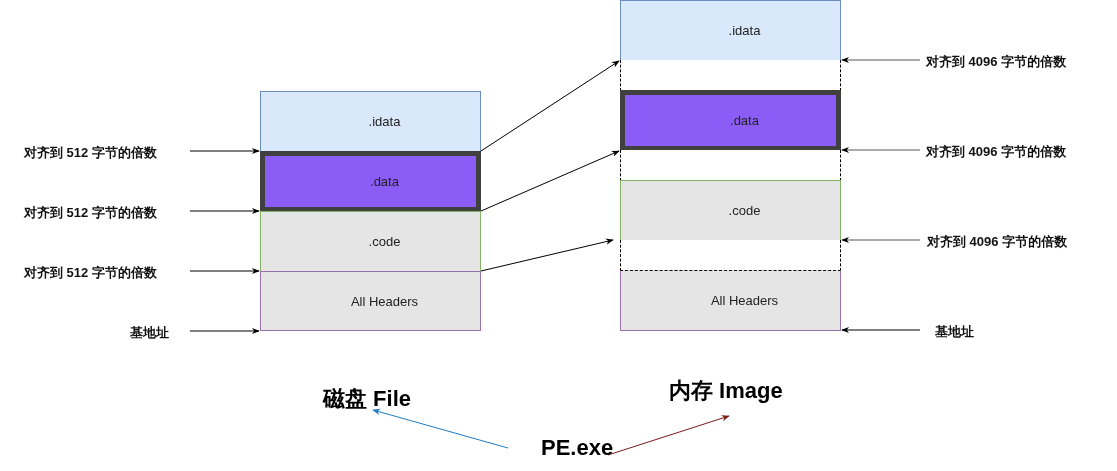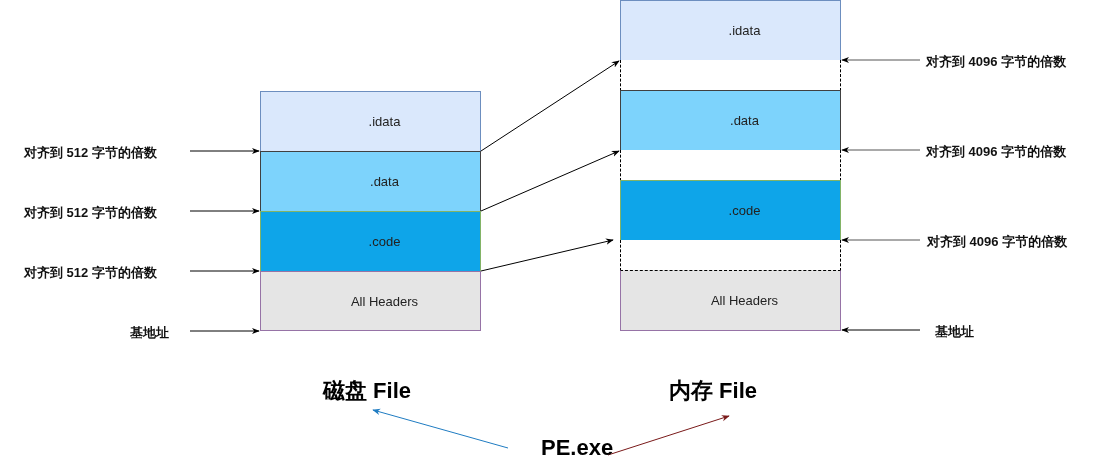--- a/index.html
+++ b/index.html
@@ -1,21 +1,21 @@
 <!DOCTYPE html>
 <html><head>
 <meta charset="utf-8">
 <style>
   html, body { margin: 0; padding: 0; background: #ffffff; }
   #canvas { position: relative; width: 1117px; height: 471px; overflow: hidden; background: #ffffff; font-family: "Liberation Sans", sans-serif; }
   svg#wires { position: absolute; left: 0; top: 0; width: 1117px; height: 471px; }
   .box { position: absolute; box-sizing: border-box; display: flex; align-items: center; justify-content: center; font-size: 13px; color: #222; padding-left: 28px; }
   .idata { background: #dae8fc; border: 1px solid #6c8ebf; }
-  .data { background: #7dd3fc; border: 1px solid #404040; }
-  .code { background: #0ea5e9; border: 1px solid #82b366; }
+  .data { background: #8b5cf6; border: 5px solid #404040; }
+  .code { background: #e5e5e5; border: 1px solid #82b366; }
   .hdr { background: #e5e5e5; border: 1px solid #9673a6; }
   .gap { background: #ffffff; border: 1px dashed #000; }
   .lbl { position: absolute; font-size: 13px; font-weight: bold; color: #111; white-space: nowrap; }
   .title { position: absolute; font-size: 22px; font-weight: bold; color: #000; white-space: nowrap; }
 </style>
 </head>
 <body>
 
 <div id="canvas">
   <svg id="wires">
@@ -84,16 +84,16 @@
   <div class="box gap" style="left:620px;top:240px;width:221px;height:31px;border-top:none;"></div>
   <div class="box hdr" style="left:620px;top:270px;width:221px;height:61px;border-top:1px dashed #000;">
       <span>All Headers</span>
     </div>
 
   <div class="lbl" style="left:926px;top:53px;">对齐到 4096 字节的倍数</div>
   <div class="lbl" style="left:926px;top:143px;">对齐到 4096 字节的倍数</div>
   <div class="lbl" style="left:927px;top:233px;">对齐到 4096 字节的倍数</div>
   <div class="lbl" style="left:935px;top:323px;">基地址</div>
 
-  <div class="title" style="left:323px;top:376px;">磁盘 File</div>
-  <div class="title" style="left:669px;top:376px;">内存 File</div>
+  <div class="title" style="left:323px;top:384px;">磁盘 File</div>
+  <div class="title" style="left:669px;top:376px;">内存 Image</div>
   <div class="title" style="left:541px;top:435px;">PE.exe</div>
 </div>
 
 </body></html>

